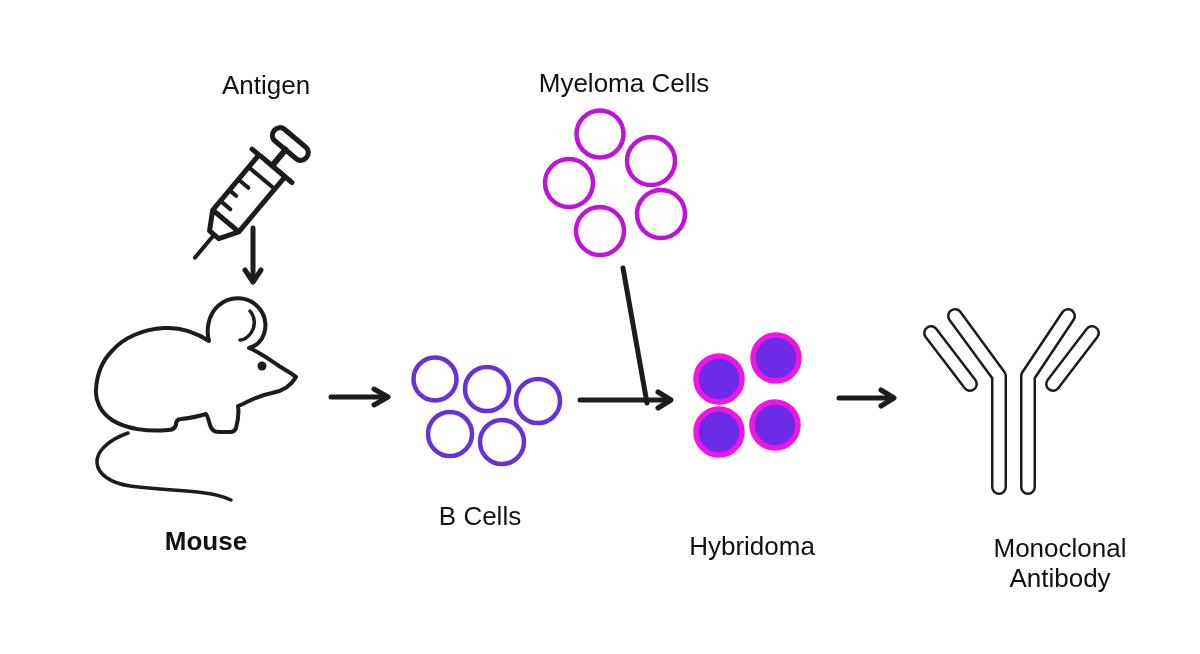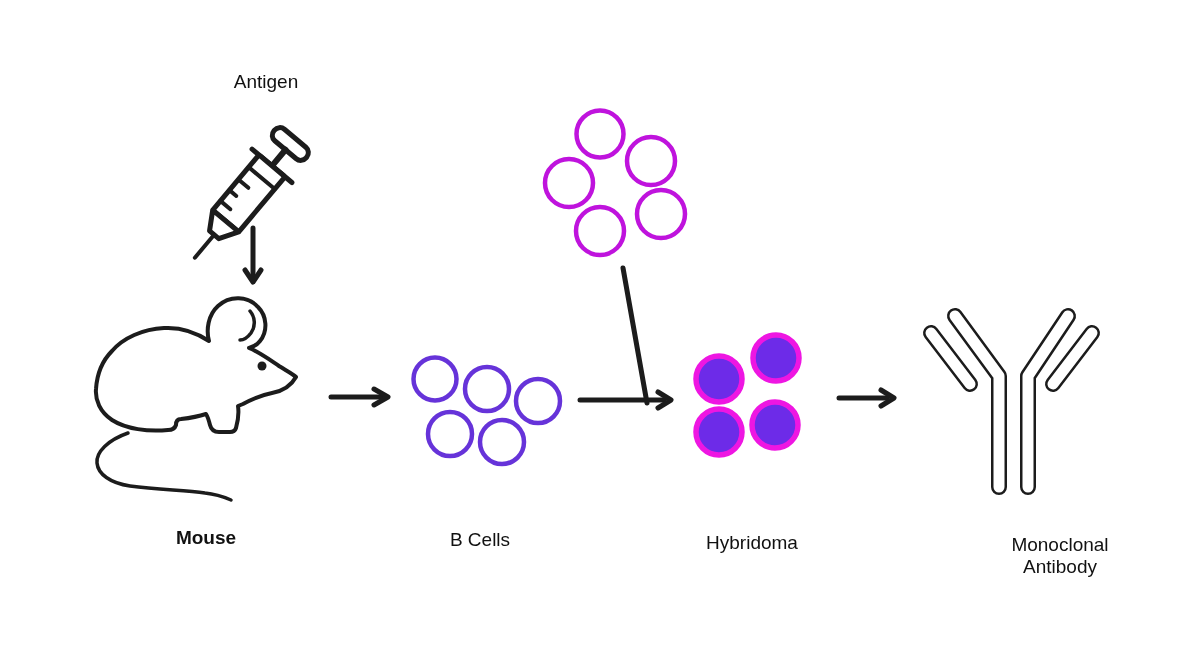--- a/index.html
+++ b/index.html
@@ -1,20 +1,20 @@
 <!DOCTYPE html>
 <html style="--c-background: #ffffff; --c-text: #111111; --c-outline: #1c1c1c; --c-cell-fill: #ffffff; --c-b-cell-stroke: #6633d9; --c-myeloma-stroke: #bf13dd; --c-hybridoma-fill: #6d2be8; --c-hybridoma-stroke: #ee16e2;"><head>
 <meta charset="utf-8">
 <style>
   html,body{margin:0;padding:0;}
   body{background:#fff;font-family:"Liberation Sans", sans-serif;}
   .stage{position:relative;width:1200px;height:654px;background:var(--c-background,#ffffff);overflow:hidden;}
   .stage svg{position:absolute;left:0;top:0;}
   .label{position:absolute;transform:translateX(-50%);text-align:center;
-         font-size:19px;line-height:1.14;color:var(--c-text,#111111);white-space:nowrap;}
+         font-size:26px;line-height:1.14;color:var(--c-text,#111111);white-space:nowrap;}
   .label.wrap{white-space:normal;width:150px;}
   
   .flow-line{stroke:var(--c-outline,#1c1c1c);stroke-width:5;stroke-linecap:round;fill:none;}
   .flow-head{stroke:var(--c-outline,#1c1c1c);stroke-width:5;stroke-linecap:round;stroke-linejoin:round;fill:none;}
   .ink{stroke:var(--c-outline,#1c1c1c);fill:none;stroke-linecap:round;stroke-linejoin:round;}
   .ink-fill{stroke:var(--c-outline,#1c1c1c);fill:var(--c-cell-fill,#ffffff);stroke-linecap:round;stroke-linejoin:round;}
   .b-cell{stroke:var(--c-b-cell-stroke,#6633d9);stroke-width:4.5;fill:var(--c-cell-fill,#ffffff);}
   .myeloma-cell{stroke:var(--c-myeloma-stroke,#bf13dd);stroke-width:4.5;fill:var(--c-cell-fill,#ffffff);}
   .hybridoma-cell{stroke:var(--c-hybridoma-stroke,#ee16e2);stroke-width:5.5;fill:var(--c-hybridoma-fill,#6d2be8);}
   .tube-outer{stroke:var(--c-outline,#1c1c1c);stroke-width:16;fill:none;stroke-linecap:round;stroke-linejoin:round;}
@@ -121,17 +121,18 @@
       <path class="tube-outer" d="M 931,333 L 970,384"></path>
       <path class="tube-outer" d="M 1092,333 L 1053,384"></path>
       <path class="tube-inner" d="M 955,316 L 999,376 L 999,487"></path>
       <path class="tube-inner" d="M 1068,316 L 1028,376 L 1028,487"></path>
       <path class="tube-inner" d="M 931,333 L 970,384"></path>
       <path class="tube-inner" d="M 1092,333 L 1053,384"></path>
     </g>
   </svg>
 
   <div class="label" style="left:266px;top:71px;">Antigen</div>
+  <div class="label" style="left:624px;top:69px;">Myeloma Cells</div>
   <div class="label" style="left:206px;top:527px;font-weight:bold;">Mouse</div>
-  <div class="label" style="left:480px;top:529px;">B Cells</div>
+  <div class="label" style="left:480px;top:502px;">B Cells</div>
   <div class="label" style="left:752px;top:532px;">Hybridoma</div>
   <div class="label wrap" style="left:1060px;top:534px;">Monoclonal Antibody</div>
 </div>
 
 </body></html>

